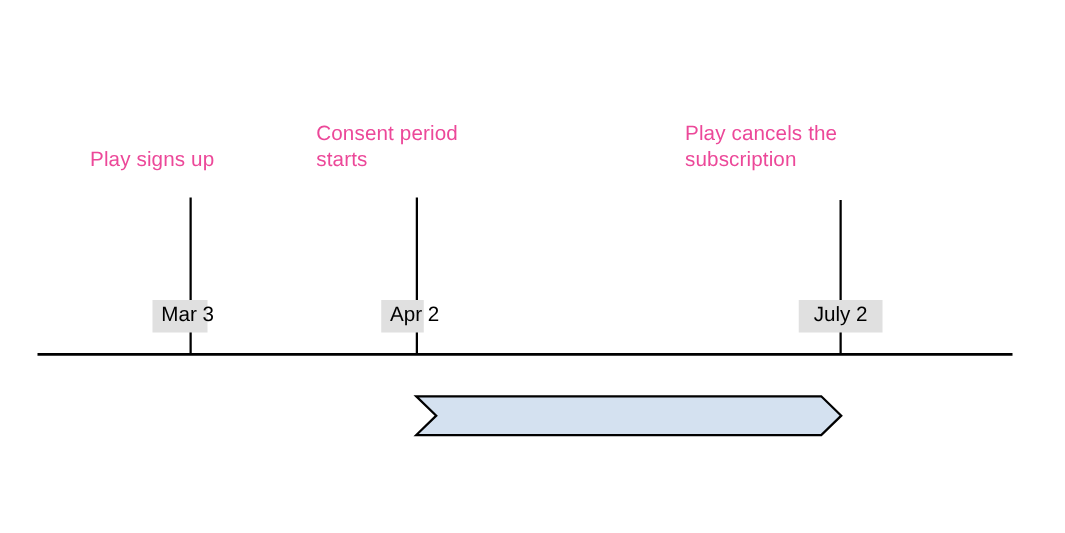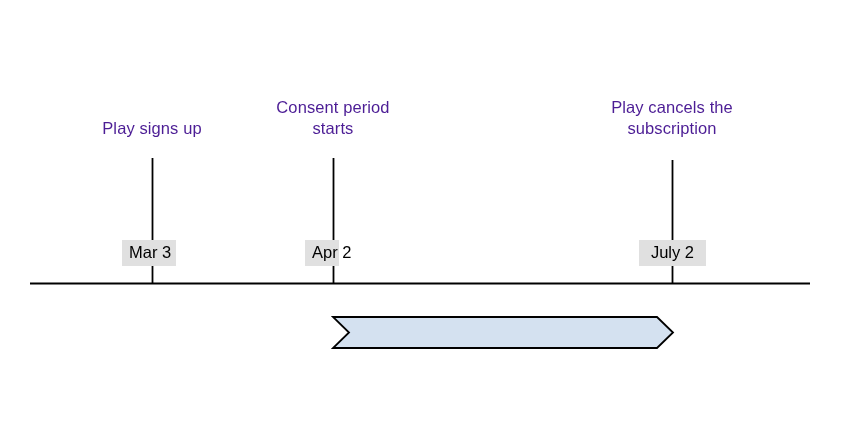--- a/index.html
+++ b/index.html
@@ -28,24 +28,23 @@
     position: absolute;
     left: 0;
     top: 0;
     width: 852px;
     height: 426px;
   }
 
   
   .caption {
     position: absolute;
-    text-align: center;
     font-size: 16.5px;
     line-height: 21px;
-    color: #4c1d95;
+    color: #ec4899;
     white-space: pre-line;
     letter-spacing: 0.1px;
   }
 
   .date-chip {
     position: absolute;
     text-align: center;
     font-size: 16.5px;
     line-height: 23px;
     color: #000000;
@@ -80,23 +79,23 @@
     <line x1="672.5" y1="160" x2="672.5" y2="283" stroke="#000000" stroke-width="1.8"></line>
 
     <polygon points="333,317 657,317 673,332.5 657,348 333,348 349,332.5" fill="#d4e1f0" stroke="#000000" stroke-width="1.8" stroke-linejoin="miter"></polygon>
   </svg>
 
   <div class="caption" style="left:72px; top:118px; width:160px;">Play signs up</div>
 
   <div class="caption" style="left:253px; top:97px; width:160px;">Consent period
 starts</div>
 
-  <div class="caption" style="left:582px; top:97px; width:180px;">Play cancels the
+  <div class="caption" style="left:548px; top:97px; width:180px;">Play cancels the
 subscription</div>
 
-  <div class="date-chip" style="left:122px; top:240px; width:54px;">Mar 3</div>
+  <div class="date-chip" style="left:122px; top:240px; width:44px;">Mar 3</div>
 
   <div class="date-chip" style="left:305px; top:240px; width:34px;">Apr 2</div>
 
   <div class="date-chip" style="left:639px; top:240px; width:67px;">July 2</div>
 
 
 </div>
 
 </body></html>

